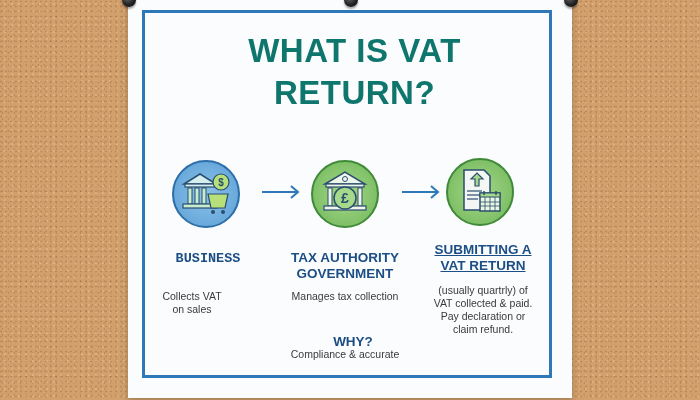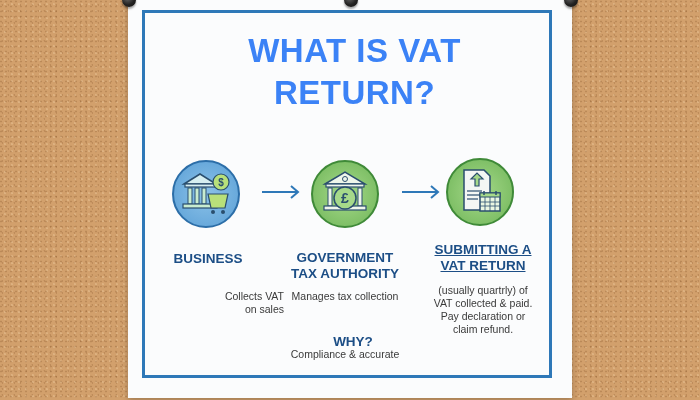--- a/index.html
+++ b/index.html
@@ -22,21 +22,21 @@
       position: absolute; top: -7px; width: 14px; height: 14px; border-radius: 50%;
       background: radial-gradient(circle at 40% 35%, #666 0%, #222 55%, #111 100%);
       box-shadow: 0 2px 2px rgba(0,0,0,0.35);
     }
     .frame {
       position: absolute; left: 14px; top: 10px; width: 410px; height: 368px;
       border: 3px solid #2e78b8; box-sizing: border-box;
     }
     .title {
       position: absolute; left: 0; right: 0; top: 30px; text-align: center;
-      color: #3b82f6; font-weight: bold; font-size: 33px; line-height: 42px;
+      color: #0f766e; font-weight: bold; font-size: 33px; line-height: 42px;
       letter-spacing: 0.5px;
       margin-left: 9px;
     }
     .icon-circle {
       position: absolute; width: 68px; height: 68px; border-radius: 50%;
       box-sizing: border-box; border: 2px solid;
       display: flex; align-items: center; justify-content: center;
     }
     .icon-blue { background: radial-gradient(circle, #8cc2e8 0%, #5a9fd6 100%); border-color: #2c6ea8; }
     .icon-green { background: radial-gradient(circle, #a6d98a 0%, #6fb558 100%); border-color: #3f8a38; }
@@ -116,29 +116,29 @@
       <line x1="32" y1="27" x2="32" y2="31" stroke="#2a4e6e" stroke-width="1.5"></line>
       <line x1="44" y1="27" x2="44" y2="31" stroke="#2a4e6e" stroke-width="1.5"></line>
       <line x1="33" y1="33" x2="33" y2="47" stroke="#2a4e6e" stroke-width="0.8"></line>
       <line x1="38" y1="33" x2="38" y2="47" stroke="#2a4e6e" stroke-width="0.8"></line>
       <line x1="43" y1="33" x2="43" y2="47" stroke="#2a4e6e" stroke-width="0.8"></line>
       <line x1="28" y1="38" x2="48" y2="38" stroke="#2a4e6e" stroke-width="0.8"></line>
       <line x1="28" y1="42" x2="48" y2="42" stroke="#2a4e6e" stroke-width="0.8"></line>
     </svg>
   </div>
 
-  <div class="heading" style="left:20px; width:120px; top:251px;">BUSINESS</div>
-  <div class="desc" style="left:36px; width:120px; top:290px;text-align:right;">
+  <div class="heading" style="left:20px; width:120px; top:251px;font-family:Liberation Mono, monospace;">BUSINESS</div>
+  <div class="desc" style="left:4px; width:120px; top:290px;">
     <div>Collects VAT</div>
     <div>on sales</div>
   </div>
 
   <div class="heading" style="left:142px; width:150px; top:250px;">
+    <div>TAX AUTHORITY</div>
     <div>GOVERNMENT</div>
-    <div>TAX AUTHORITY</div>
   </div>
   <div class="desc" style="left:142px; width:150px; top:290px;">Manages tax collection</div>
 
   <div class="heading" style="left:150px; width:150px; top:334px;">WHY?</div>
   <div class="desc" style="left:142px; width:150px; top:348px;">
     <div>Compliance &amp; accurate</div>
   </div>
 
   <div class="heading" style="left:290px; width:130px; top:242px;text-decoration:underline;">
     <div>SUBMITTING A</div>

